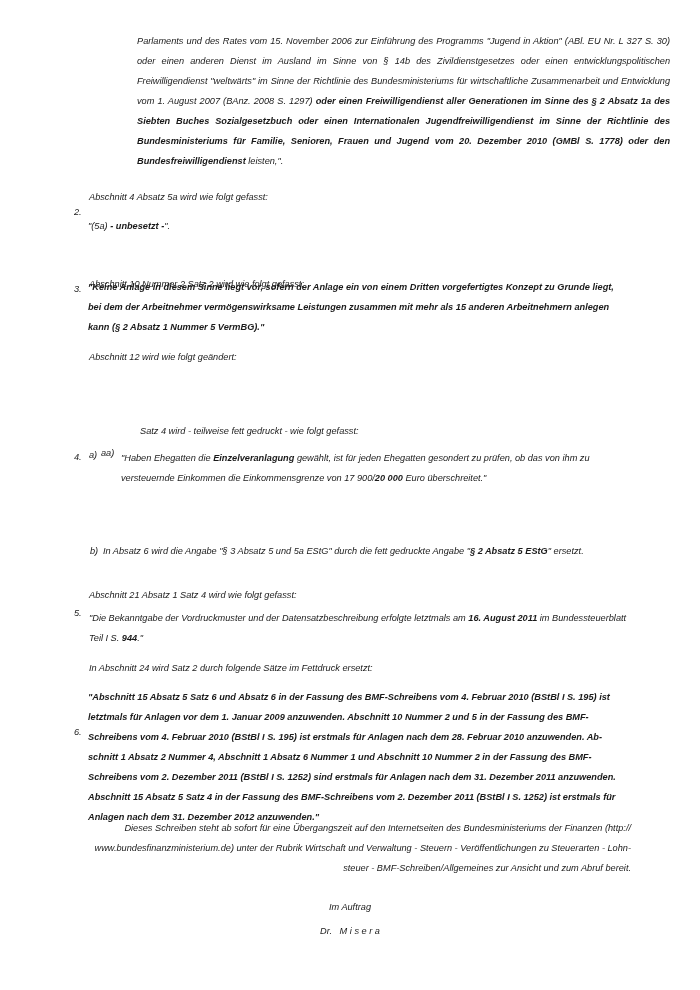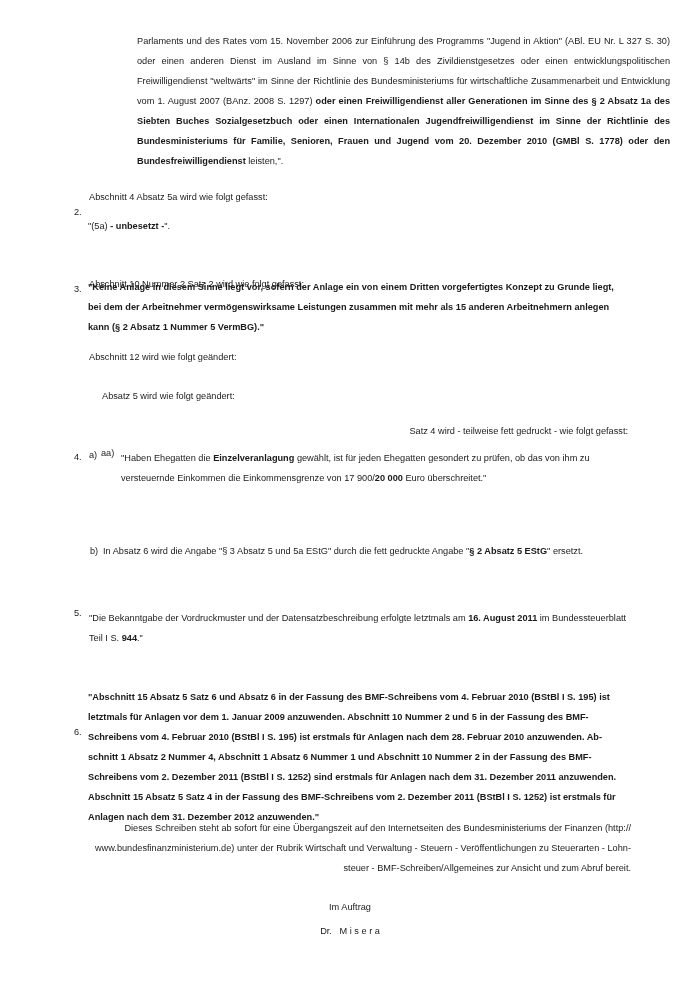--- a/index.html
+++ b/index.html
@@ -8,21 +8,21 @@
     position:relative;
     width:700px;
     height:990px;
     background:#ffffff;
     font-family:"Liberation Sans", sans-serif;
     font-size:9.2px;
     line-height:20px;
     color:#1a1a1a;
     overflow:hidden;
   }
-  .abs{position:absolute;}
+  .abs{position:absolute;font-style:italic;}
   .b{font-weight:bold;}
   .just{text-align:justify;}
   .mk-bb{display:inline-block;width:18px;}
   .mk-b{display:inline-block;width:13px;}
   .center{left:0;width:700px;text-align:center;}
   .pre{white-space:pre;}
 </style>
 </head>
 <body>
 
@@ -32,33 +32,34 @@
 
   <div class="abs" style="top:187px;left:89px;width:560px;">Abschnitt 4 Absatz 5a wird wie folgt gefasst:</div>
   <div class="abs" style="top:202px;left:74px;">2.</div>
   <div class="abs" style="top:216px;left:88px;width:560px;"><span>"(5a) </span><span class="b">- unbesetzt -</span><span>".</span></div>
 
   <div class="abs" style="top:253px;left:89px;width:560px;margin-top:21px;">Abschnitt 10 Nummer 2 Satz 2 wird wie folgt gefasst:</div>
   <div class="abs" style="top:279px;left:74px;">3.</div>
   <div class="abs" style="top:277px;left:88px;width:540px;"><span class="b">"Keine Anlage in diesem Sinne liegt vor, sofern der Anlage ein von einem Dritten vorgefertigtes Konzept zu Grunde liegt, bei dem der Arbeitnehmer vermögenswirksame Leistungen zusammen mit mehr als 15 anderen Arbeitnehmern anlegen kann (§ 2 Absatz 1 Nummer 5 VermBG)."</span></div>
 
   <div class="abs" style="top:347px;left:89px;width:560px;">Abschnitt 12 wird wie folgt geändert:</div>
-  <div class="abs" style="top:386px;left:102px;width:540px;">Absatz 5 wird wie folgt geändert:</div>
-  <div class="abs" style="top:421px;left:108px;width:520px;text-align:right;">Satz 4 wird - teilweise fett gedruckt - wie folgt gefasst:</div>
+  <div class="abs" style="top:421px;left:140px;width:520px;">Satz 4 wird - teilweise fett gedruckt - wie folgt gefasst:</div>
   <div class="abs" style="top:447px;left:74px;">4.</div>
   <div class="abs" style="top:445px;left:89px;">a)</div>
   <div class="abs" style="top:443px;left:101px;">aa)</div>
   <div class="abs" style="top:448px;left:121px;width:500px;"><span>"Haben Ehegatten die </span><span class="b">Einzelveranlagung</span><span> gewählt, ist für jeden Ehegatten gesondert zu prüfen, ob das von ihm zu versteuernde Einkommen die Einkommensgrenze von 17 900/</span><span class="b">20 000</span><span> Euro überschreitet."</span></div>
   <div class="abs" style="top:541px;left:90px;width:560px;">
     <span class="mk-b">b)</span><span><span>In Absatz 6 wird die Angabe "§ 3 Absatz 5 und 5a EStG" durch die fett gedruckte Angabe "</span><span class="b">§ 2 Absatz 5 EStG</span><span>" ersetzt.</span></span>
   </div>
 
+  <div class="abs" style="top:585px;left:89px;width:560px;">Abschnitt 21 Absatz 1 Satz 4 wird wie folgt gefasst:</div>
   <div class="abs" style="top:603px;left:74px;">5.</div>
   <div class="abs" style="top:608px;left:89px;width:538px;"><span>"Die Bekanntgabe der Vordruckmuster und der Datensatzbeschreibung erfolgte letztmals am </span><span class="b">16. August 2011</span><span> im Bundessteuer­blatt Teil I S. </span><span class="b">944</span><span>."</span></div>
 
+  <div class="abs" style="top:658px;left:89px;width:560px;">In Abschnitt 24 wird Satz 2 durch folgende Sätze im Fettdruck ersetzt:</div>
   <div class="abs" style="top:722px;left:74px;">6.</div>
   <div class="abs" style="top:687px;left:88px;width:541px;"><span class="b">"Abschnitt 15 Absatz 5 Satz 6 und Absatz 6 in der Fassung des BMF-Schreibens vom 4. Februar 2010 (BStBl I S. 195) ist letztmals für Anlagen vor dem 1. Januar 2009 anzuwenden. Abschnitt 10 Nummer 2 und 5 in der Fassung des BMF-Schreibens vom 4. Februar 2010 (BStBl I S. 195) ist erstmals für Anlagen nach dem 28. Februar 2010 anzuwenden. Ab­schnitt 1 Absatz 2 Nummer 4, Abschnitt 1 Absatz 6 Nummer 1 und Abschnitt 10 Nummer 2 in der Fassung des BMF-Schreibens vom 2. Dezember 2011 (BStBl I S. 1252) sind erstmals für Anlagen nach dem 31. Dezember 2011 anzuwen­den. Abschnitt 15 Absatz 5 Satz 4 in der Fassung des BMF-Schreibens vom 2. Dezember 2011 (BStBl I S. 1252) ist erst­mals für Anlagen nach dem 31. Dezember 2012 anzuwenden."</span></div>
 
   <div class="abs" style="top:818px;left:75px;width:556px;text-align:right;">Dieses Schreiben steht ab sofort für eine Übergangszeit auf den Internetseiten des Bundesministeriums der Finanzen (http://​www.bundesfinanzministerium.de) unter der Rubrik Wirtschaft und Verwaltung - Steuern - Veröffentlichungen zu Steuerarten - Lohn­steuer - BMF-Schreiben/Allgemeines zur Ansicht und zum Abruf bereit.</div>
 
   <div class="abs center pre" style="top:921px;">Dr.   M i s e r a</div>
   <div class="abs center" style="top:897px;">Im Auftrag</div>
 
 </div>
 

